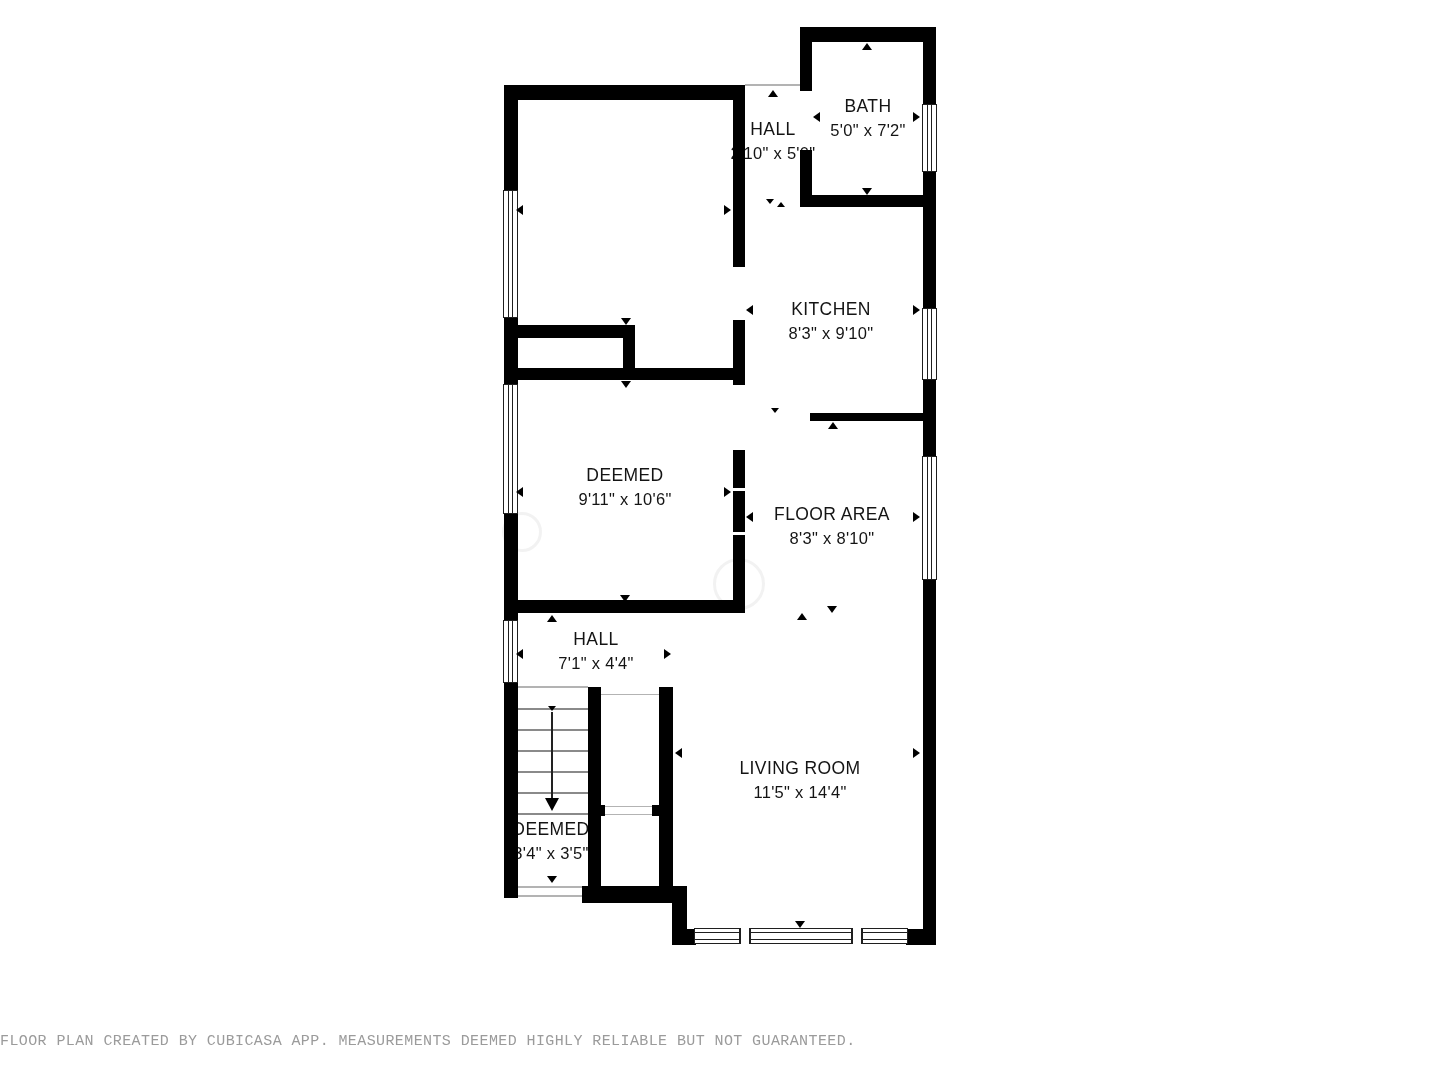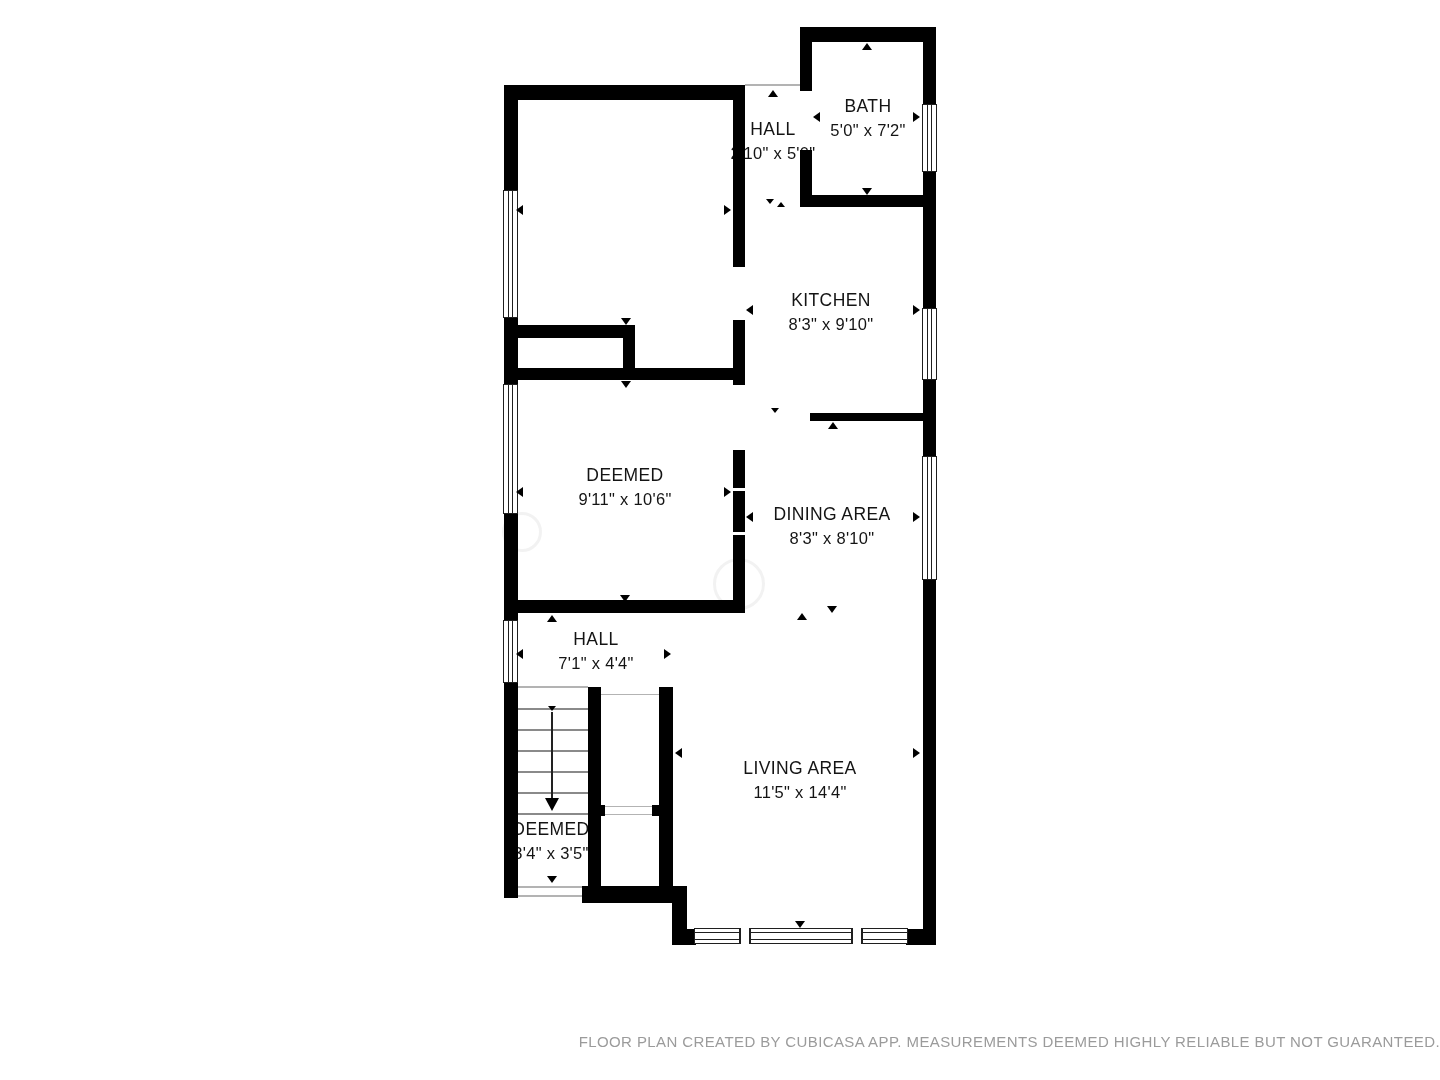--- a/index.html
+++ b/index.html
@@ -33,22 +33,22 @@
   .sm.up{border-left-width:4px;border-right-width:4px;border-bottom-width:5px;}
   .sm.dn{border-left-width:4px;border-right-width:4px;border-top-width:5px;}
   
   .sline{position:absolute;background:#222;z-index:3;}
   
   .rl{position:absolute;transform:translate(-50%,-50%);text-align:center;color:#141414;
       z-index:1;white-space:nowrap;line-height:1.25;}
   .rl .nm{font-size:17.5px;letter-spacing:.4px;margin-top:9px;}
   .rl .dm{font-size:16.5px;margin-top:2px;letter-spacing:.3px;}
   
-  .footer{position:absolute;left:0;right:0;top:1033px;text-align:right;color:#9b9b9b;
-      font-size:15px;letter-spacing:.4px;z-index:1;}
+  .footer{position:absolute;left:0;right:0;top:1033px;text-align:left;color:#9b9b9b;
+      font-size:15px;letter-spacing:.4px;z-index:1;font-family:Liberation Mono, monospace;}
   
   .wm{position:absolute;border:3px solid #e9e9e9;border-radius:50%;opacity:.6;z-index:0;}
 </style>
 </head>
 <body>
 
 <div id="canvas">
 
   <div class="w" style="left:800px;top:27px;width:136px;height:15px;"></div>
   <div class="w" style="left:800px;top:27px;width:12px;height:64px;"></div>
@@ -165,38 +165,38 @@
   <div class="wm" style="left:713px;top:558px;width:46px;height:46px;"></div>
 
   <div class="rl" style="left:773px;top:137px;">
     <div class="nm">HALL</div>
     <div class="dm">2'10" x 5'0"</div>
   </div>
   <div class="rl" style="left:868px;top:114px;">
     <div class="nm">BATH</div>
     <div class="dm">5'0" x 7'2"</div>
   </div>
-  <div class="rl" style="left:831px;top:308px;">
+  <div class="rl" style="left:831px;top:317px;">
     <div class="nm">KITCHEN</div>
     <div class="dm">8'3" x 9'10"</div>
   </div>
   <div class="rl" style="left:625px;top:483px;">
     <div class="nm">DEEMED</div>
     <div class="dm">9'11" x 10'6"</div>
   </div>
   <div class="rl" style="left:832px;top:522px;">
-    <div class="nm">DINING AREA</div>
+    <div class="nm">FLOOR AREA</div>
     <div class="dm">8'3" x 8'10"</div>
   </div>
   <div class="rl" style="left:596px;top:647px;">
     <div class="nm">HALL</div>
     <div class="dm">7'1" x 4'4"</div>
   </div>
   <div class="rl" style="left:800px;top:776px;">
-    <div class="nm">LIVING AREA</div>
+    <div class="nm">LIVING ROOM</div>
     <div class="dm">11'5" x 14'4"</div>
   </div>
   <div class="rl" style="left:551px;top:837px;">
     <div class="nm">DEEMED</div>
     <div class="dm">3'4" x 3'5"</div>
   </div>
 
   <div class="footer">FLOOR PLAN CREATED BY CUBICASA APP. MEASUREMENTS DEEMED HIGHLY RELIABLE BUT NOT GUARANTEED.</div>
 
 </div>

